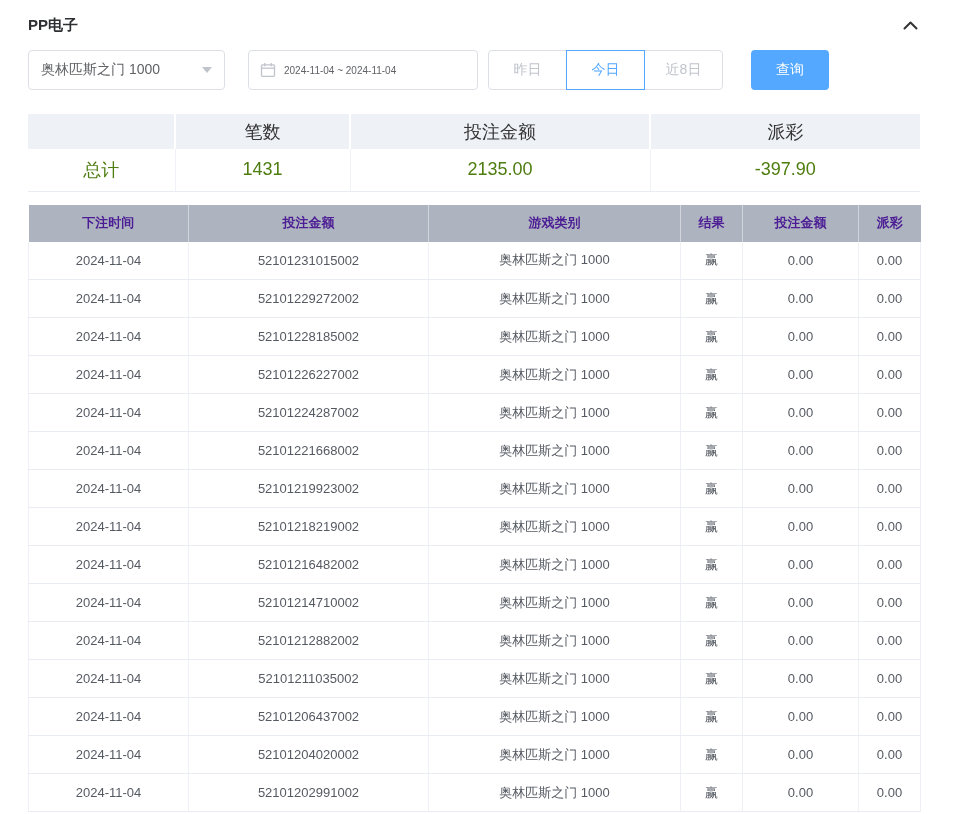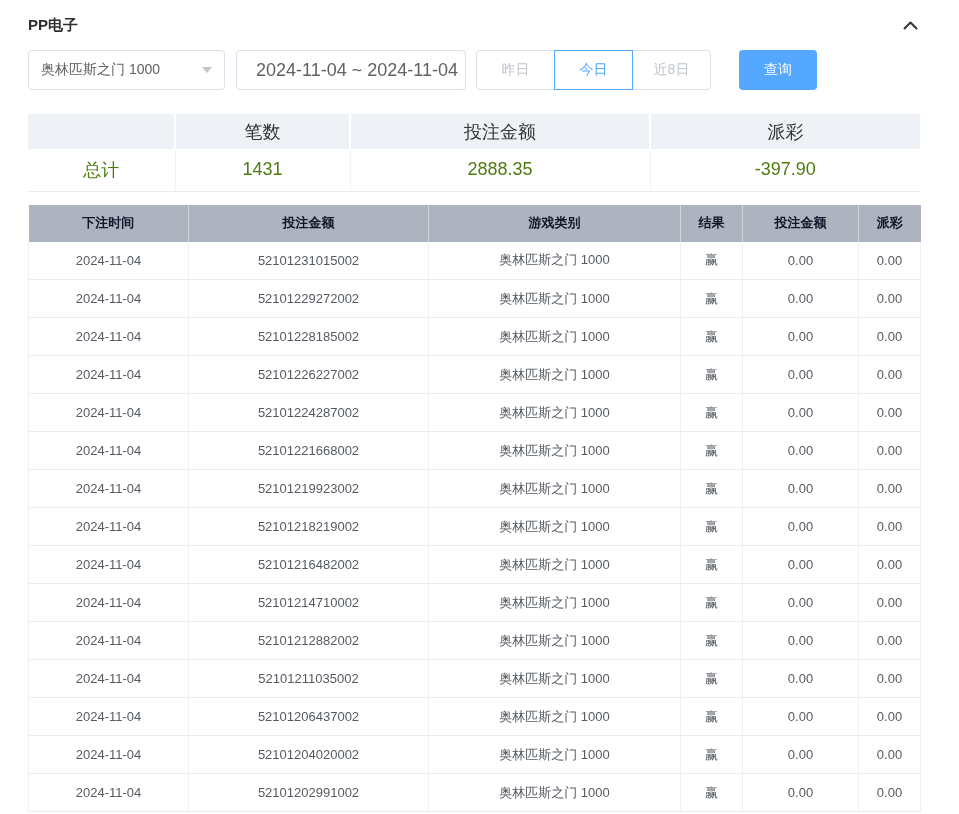--- a/index.html
+++ b/index.html
@@ -34,24 +34,24 @@
     padding: 0 12px; font-size: 14px; color: #606266;
     cursor: pointer; background: #fff;
   }
   .caret-down {
     width: 0; height: 0;
     border-left: 5px solid transparent;
     border-right: 5px solid transparent;
     border-top: 6px solid #c0c4cc;
   }
   .date-box {
-    margin-left: 11px; width: 230px; height: 40px;
+    margin-left: 23px; width: 230px; height: 40px;
     border: 1px solid #dcdfe6; border-radius: 4px;
     display: flex; align-items: center; gap: 8px;
-    padding: 0 11px; font-size: 18px; color: #606266;
+    padding: 0 11px; font-size: 10px; color: #606266;
     cursor: pointer; background: #fff; white-space: nowrap;
   }
   .btn-group { display: flex; margin-left: 10px; }
   .quick-btn {
     width: 79px; height: 40px; background: #fff;
     border: 1px solid #dcdfe6; font-size: 14px; color: #c0c4cc;
     cursor: pointer; padding: 0;
     font-family: inherit;
   }
   .quick-btn + .quick-btn { margin-left: -1px; }
@@ -77,21 +77,21 @@
     height: 42px; text-align: center; color: #4d7c0f;
     border-bottom: 1px solid var(--border-light);
     border-right: 1px solid #f0f2f7;
   }
   .summary-table td:last-child { border-right: none; }
   .neg { color: var(--negative); }
 
   
   .bet-table { width: 100%; margin-top: 13px; border-collapse: collapse; font-size: 13px; color: #555a62; table-layout: fixed; }
   .bet-table thead th {
-    background: var(--table-header-bg); color: #0f172a;
+    background: var(--table-header-bg); color: #4c1d95;
     height: 37px; font-weight: bold; font-size: 13px; text-align: center;
     border-right: 1px solid rgba(255,255,255,0.45);
   }
   .bet-table thead th:last-child { border-right: none; }
   .bet-table tbody td {
     height: 38px; text-align: center;
     border-bottom: 1px solid var(--border-light);
     border-right: 1px solid #eef0f5;
     overflow: hidden; white-space: nowrap;
   }
@@ -148,21 +148,21 @@
         <th></th>
         <th>笔数</th>
         <th>投注金额</th>
         <th>派彩</th>
       </tr>
     </thead>
     <tbody>
       <tr>
         <td>总计</td>
         <td>1431</td>
-        <td>2888.35</td>
+        <td>2135.00</td>
         <td class="neg">-397.90</td>
       </tr>
     </tbody>
   </table>
 
   <table class="bet-table">
     <colgroup>
         <col style="width:160px">
         <col style="width:240px">
         <col style="width:252px">

